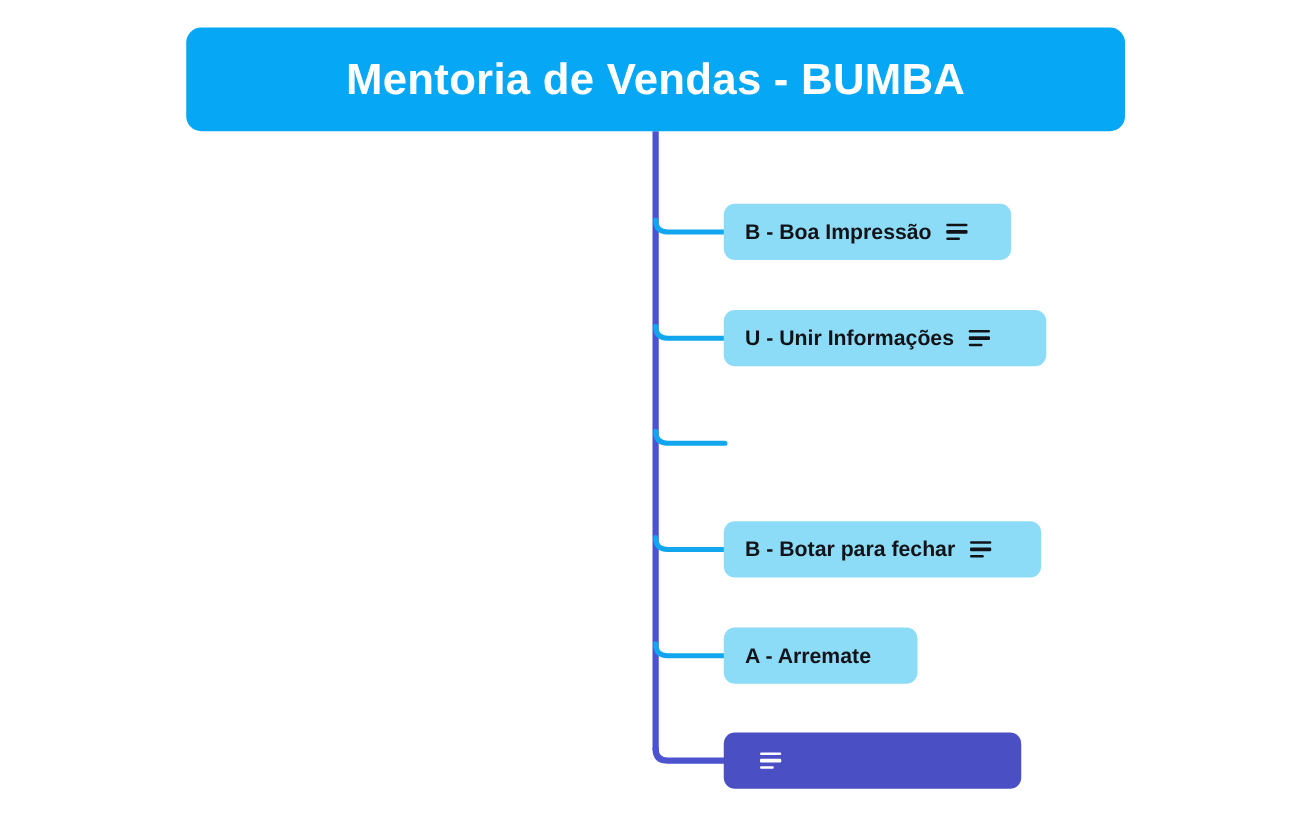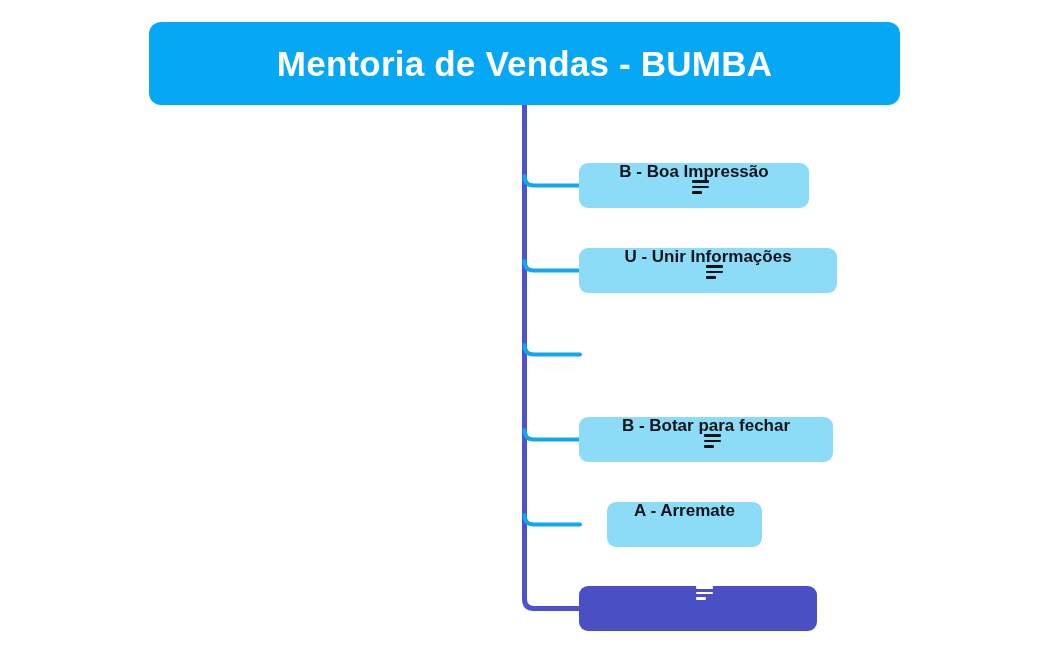--- a/index.html
+++ b/index.html
@@ -60,21 +60,20 @@
     position: absolute;
     left: 579px;
     height: 45px;
     border-radius: 9px;
     display: flex;
     align-items: center;
     padding: 0 17px;
     box-sizing: border-box;
     background: #8ddcf7;
     white-space: nowrap;
-    flex-direction: column;
   }
   .child-node.accent {
     background: #4b4fc4;
   }
   .child-label {
     font-size: 17px;
     font-weight: 700;
     color: #111318;
     line-height: 1;
   }
@@ -146,21 +145,21 @@
 
   <div class="child-node" style="top:417px; width:254px;">
     <span class="child-label">B - Botar para fechar</span>
     <span class="note-icon">
       <i></i>
         <i></i>
         <i></i>
     </span>
   </div>
 
-  <div class="child-node" style="top:502px; width:155px;margin-left:28px;">
+  <div class="child-node" style="top:502px; width:155px;">
     <span class="child-label">A - Arremate</span>
   </div>
 
   <div class="child-node accent" style="top:586px; width:238px;">
     <span class="note-icon">
       <i></i>
         <i></i>
         <i></i>
     </span>
   </div>

